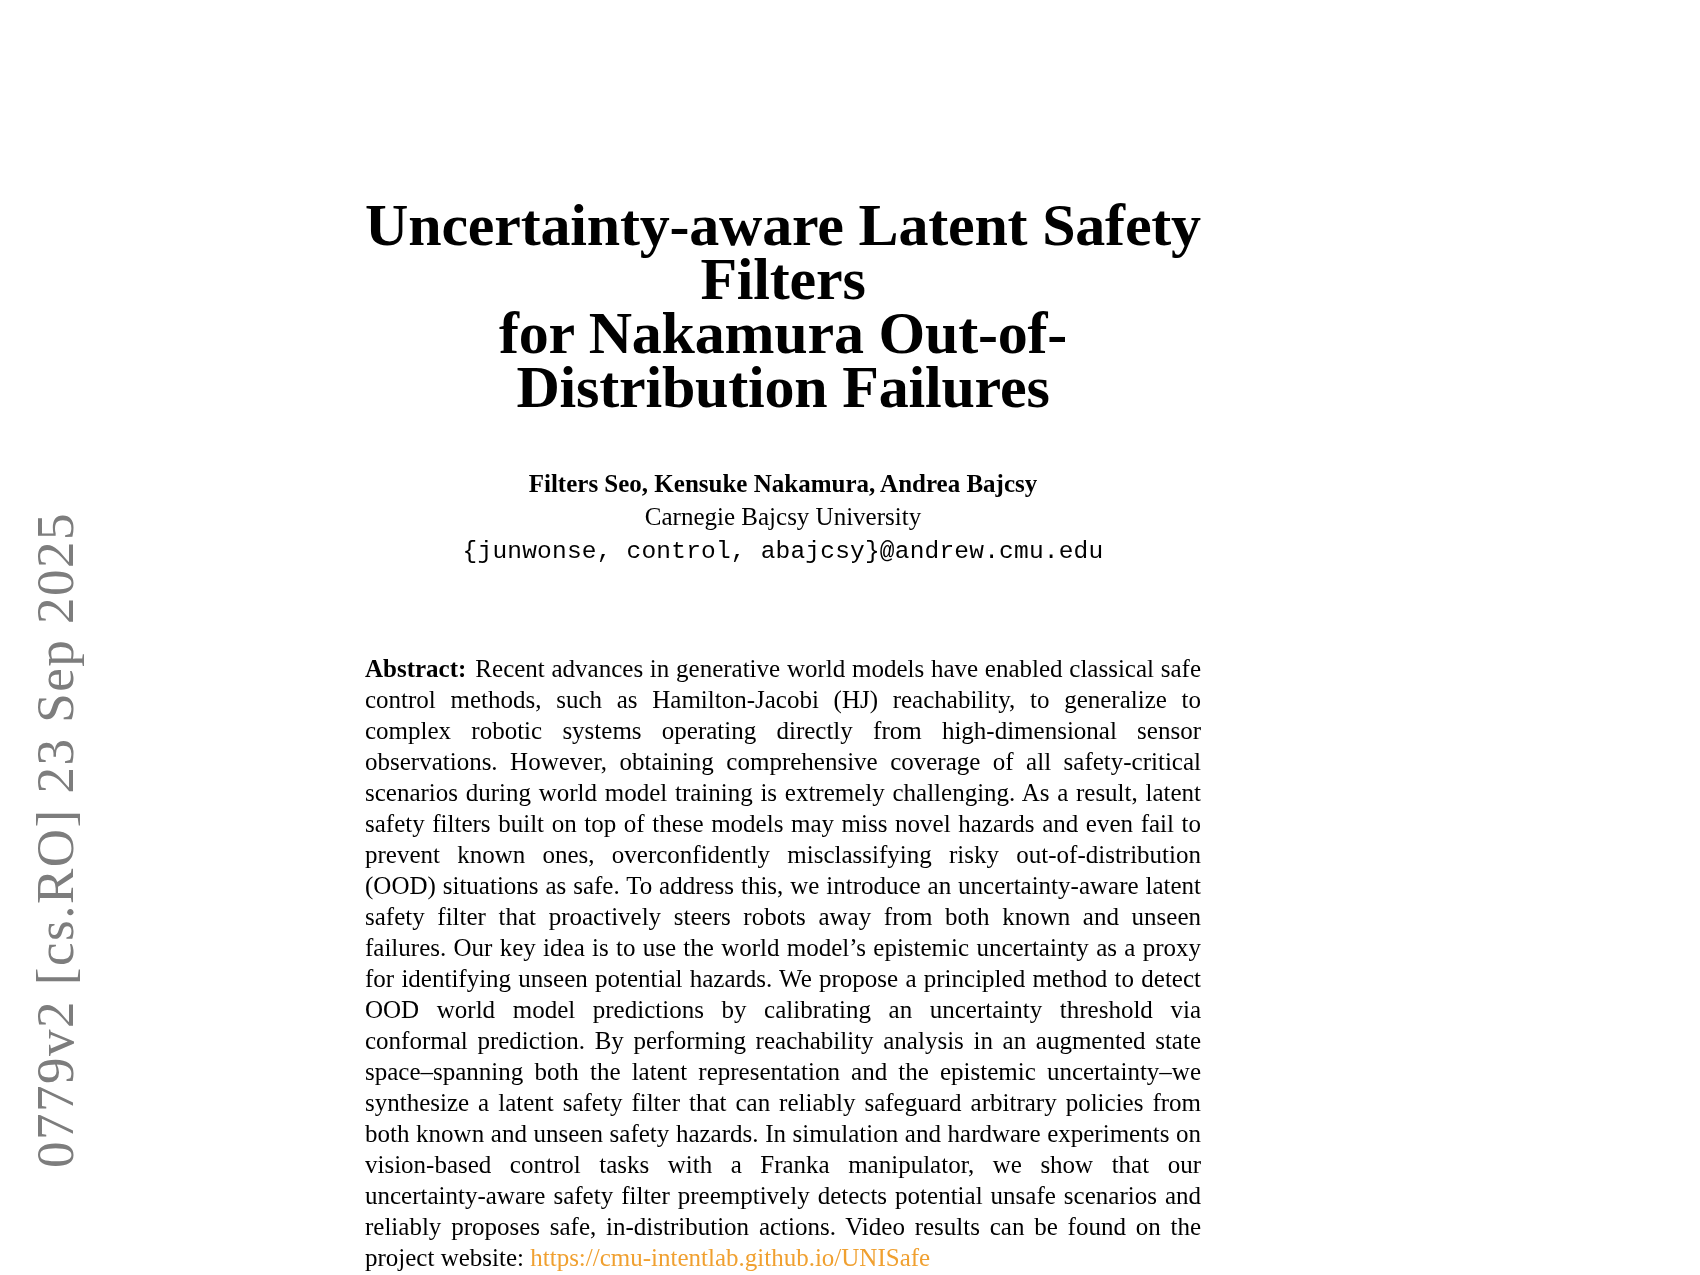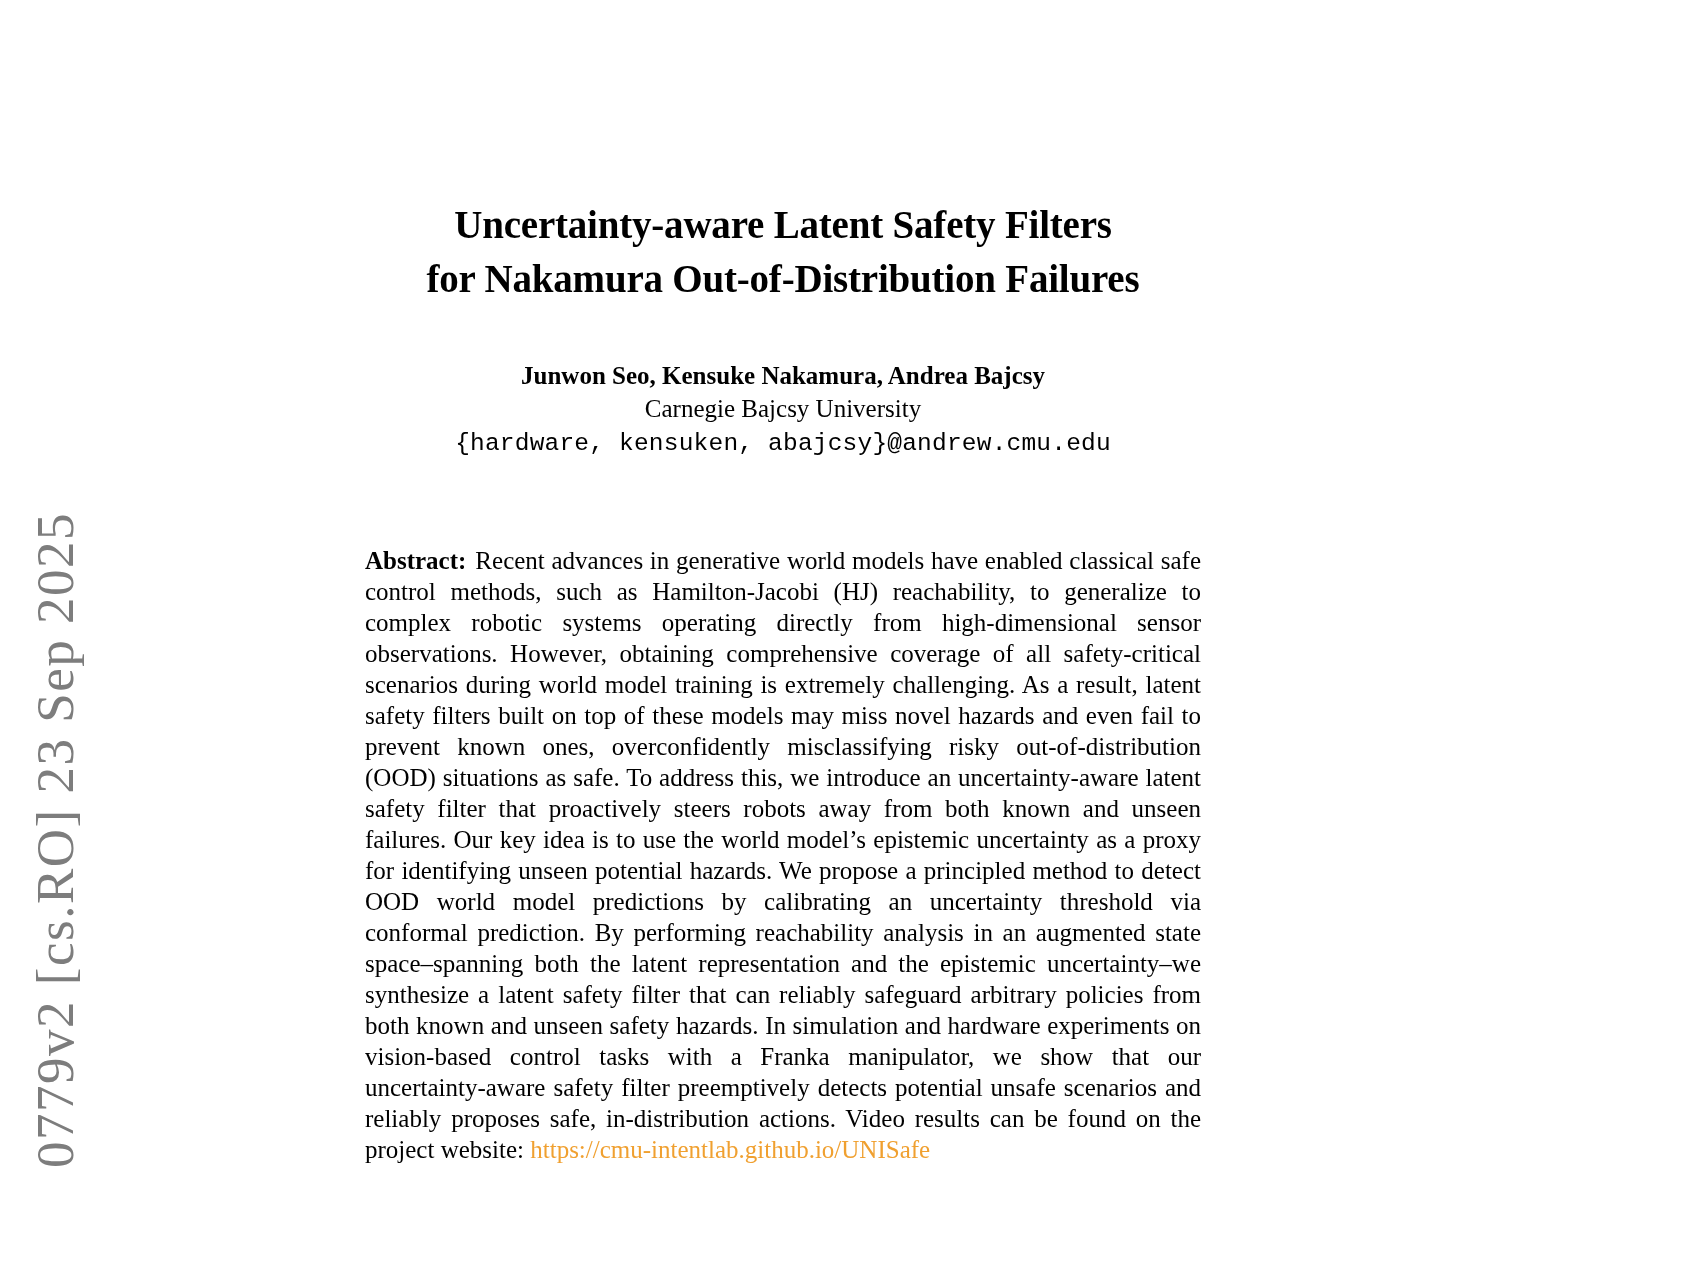--- a/index.html
+++ b/index.html
@@ -40,21 +40,21 @@
     width: 836px;
     height: 1275px;
   }
 
   #title-block {
     margin-top: 198px;
     text-align: center;
   }
   .title-line {
     font-weight: bold;
-    font-size: 39px;
+    font-size: 60px;
     line-height: 54px;
     letter-spacing: -0.2px;
   }
 
   #author-block {
     margin-top: 54px;
     text-align: center;
   }
   #author-names {
     font-weight: bold;
@@ -100,23 +100,23 @@
 <div id="arxiv-stamp" style="color: rgb(125, 125, 125);">0779v2  [cs.RO]  23 Sep 2025</div>
 
 <div id="page">
 
   <div id="title-block">
     <div class="title-line">Uncertainty-aware Latent Safety Filters</div>
     <div class="title-line">for Nakamura Out-of-Distribution Failures</div>
   </div>
 
   <div id="author-block">
-    <div id="author-names">Junwon Seo, Kensuke Nakamura, Andrea Bajcsy</div>
+    <div id="author-names">Filters Seo, Kensuke Nakamura, Andrea Bajcsy</div>
     <div id="affiliation">Carnegie Bajcsy University</div>
-    <div id="emails">{hardware, kensuken, abajcsy}@andrew.cmu.edu</div>
+    <div id="emails">{junwonse, control, abajcsy}@andrew.cmu.edu</div>
   </div>
 
   <div id="abstract-block">
     <span id="abstract-label">Abstract:</span><span class="abstract-gap"></span><span id="abstract-body">Recent advances in generative world models have enabled classical safe control methods, such as Hamilton-Jacobi (HJ) reachability, to generalize to complex robotic systems operating directly from high-dimensional sensor observations. However, obtaining comprehensive coverage of all safety-critical scenarios during world model training is extremely challenging. As a result, latent safety filters built on top of these models may miss novel hazards and even fail to prevent known ones, overconfidently misclassifying risky out-of-distribution (OOD) situations as safe. To address this, we introduce an uncertainty-aware latent safety filter that proactively steers robots away from both known and unseen failures. Our key idea is to use the world model’s epistemic uncertainty as a proxy for identifying unseen potential hazards. We propose a principled method to detect OOD world model predictions by calibrating an uncertainty threshold via conformal prediction. By performing reachability analysis in an augmented state space–spanning both the latent representation and the epistemic uncertainty–we synthesize a latent safety filter that can reliably safeguard arbitrary policies from both known and unseen safety hazards. In simulation and hardware experiments on vision-based control tasks with a Franka manipulator, we show that our uncertainty-aware safety filter preemptively detects potential unsafe scenarios and reliably proposes safe, in-distribution actions. Video results can be found on the project website:</span>
     <a id="project-link" href="#" style="color: rgb(240, 160, 48);">https://cmu-intentlab.github.io/UNISafe</a>
   </div>
 
 </div>
 
 </body></html>

